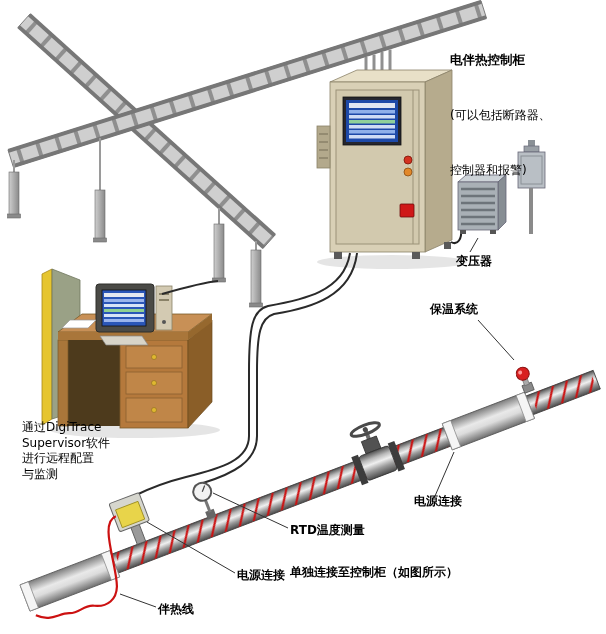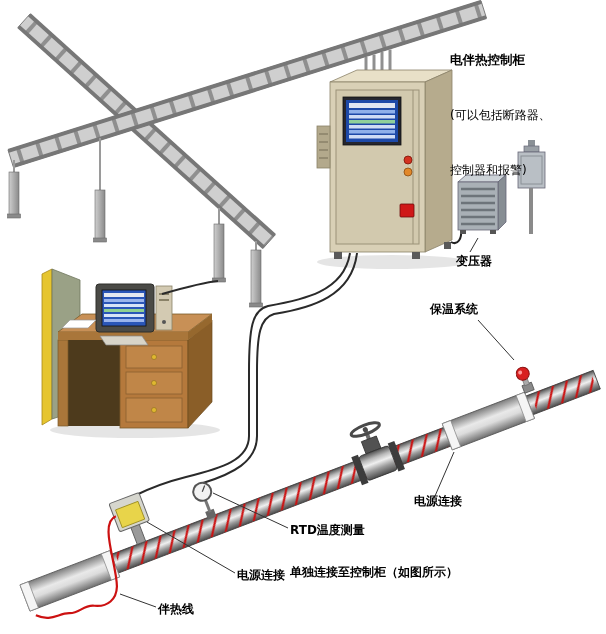--- a/index.html
+++ b/index.html
@@ -235,20 +235,26 @@
 <div class="lbl" style="left:450px;top:52px;">
   <div class="t">电伴热控制柜</div>
   <div class="i">(可以包括断路器、</div>
   <div class="i">控制器和报警)</div>
 </div>
 
 <div class="lbl bold" style="left:456px;top:254px;">变压器</div>
 
 <div class="lbl bold" style="left:430px;top:302px;">保温系统</div>
 
+<div class="lbl" style="left:22px;top:420px;">
+  <div class="r">通过DigiTrace</div>
+  <div class="r">Supervisor软件</div>
+  <div class="r">进行远程配置</div>
+  <div class="r">与监测</div>
+</div>
 
 <div class="lbl bold" style="left:414px;top:494px;">电源连接</div>
 
 <div class="lbl bold" style="left:290px;top:523px;">RTD温度测量</div>
 
 <div class="lbl bold" style="left:290px;top:545px;margin-top:20px;">单独连接至控制柜（如图所示）</div>
 
 <div class="lbl bold" style="left:237px;top:568px;">电源连接</div>
 
 <div class="lbl bold" style="left:158px;top:602px;">伴热线</div>

